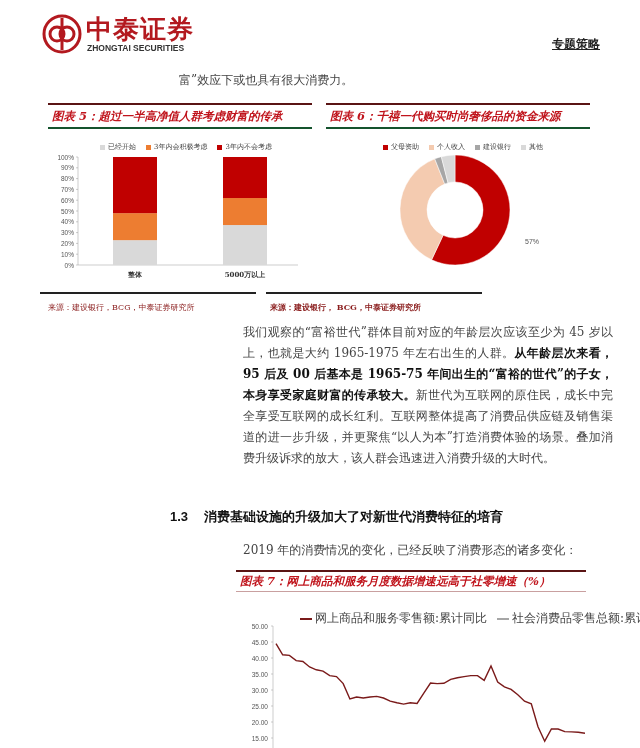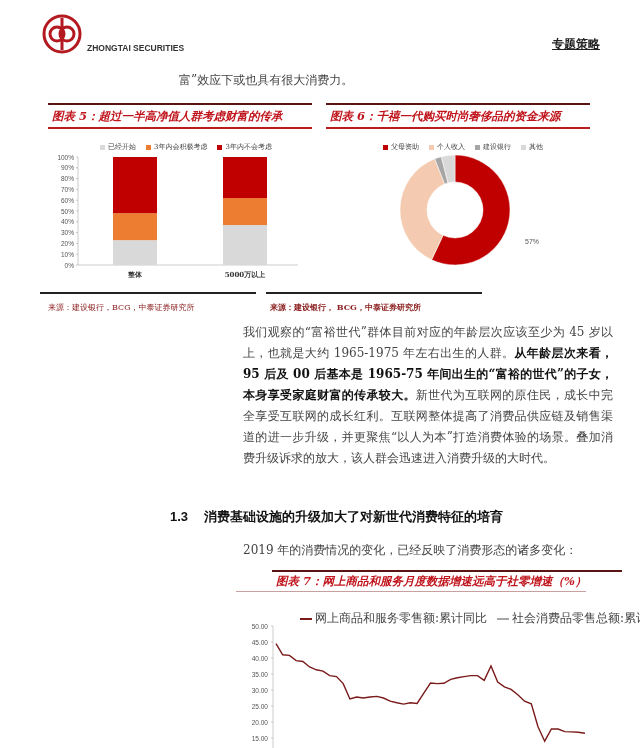--- a/index.html
+++ b/index.html
@@ -8,21 +8,21 @@
   .abs { position:absolute; }
   .logo { left:42px; top:14px; width:145px; height:42px; }
   .logo-mark { position:absolute; left:0; top:0; width:40px; height:40px; }
   .logo-cn { position:absolute; left:44px; top:-2px; font-family:"DejaVu Sans", sans-serif;
              font-weight:bold; font-size:26px; color:#b3191f; letter-spacing:1px; white-space:nowrap; }
   .logo-en { position:absolute; left:45px; top:29px; font-family:"Liberation Sans", sans-serif;
              font-weight:bold; font-size:8.5px; color:#333; white-space:nowrap; }
   .header-tag { right:40px; top:36px; font-size:12px; font-weight:bold; color:#222;text-decoration:underline; }
   .intro-line { left:179px; top:72px; font-size:12px; color:#444; }
 
-  .fig-title-box { border-top:2px solid #5a1414; border-bottom:2px solid #b91c1c; height:22px;
+  .fig-title-box { border-top:2px solid #5a1414; border-bottom:2px solid #14532d; height:22px;
                    display:flex; align-items:center; }
   .fig-title { font-size:11.5px; font-weight:bold; font-style:italic; color:#c0141c; padding-left:4px; white-space:nowrap; }
   .fig-bottom { border-top:2px solid #222; }
   .source { font-size:8px; color:#8a1c1c; }
 
   .legend { font-size:7px; color:#444; display:flex; gap:10px; white-space:nowrap; }
   .legend .sw { display:inline-block; width:5px; height:5px; margin-right:3px; vertical-align:middle; }
 
   .para { left:243px; top:322px; width:370px; font-size:12px; line-height:21px; color:#444; text-align:justify; }
   .para b { color:#111; }
@@ -33,20 +33,21 @@
 </head>
 <body>
 
 <div class="abs logo">
   <svg class="logo-mark" viewBox="0 0 40 40">
     <circle cx="20" cy="20" r="18" fill="none" stroke="#b3191f" stroke-width="3"></circle>
     <circle cx="15" cy="20" r="7" fill="none" stroke="#b3191f" stroke-width="3"></circle>
     <circle cx="25" cy="20" r="7" fill="none" stroke="#b3191f" stroke-width="3"></circle>
     <line x1="20" y1="4" x2="20" y2="36" stroke="#b3191f" stroke-width="3"></line>
   </svg>
+  <div class="logo-cn">中泰证券</div>
   <div class="logo-en">ZHONGTAI SECURITIES</div>
 </div>
 <div class="abs header-tag">专题策略</div>
 <div class="abs intro-line">富”效应下或也具有很大消费力。</div>
 
 <div class="abs fig-title-box" style="left:48px; top:103px; width:264px;">
   <span class="fig-title">图表 5：超过一半高净值人群考虑财富的传承</span>
 </div>
 <div class="abs legend" style="left:100px; top:142px;">
   <span><span class="sw" style="background:#d9d9d9"></span><span>已经开始</span></span>
@@ -111,21 +112,21 @@
 
 <div class="abs para">
   <span>我们观察的“富裕世代”群体目前对应的年龄层次应该至少为 45 岁以上，也就是大约 1965-1975 年左右出生的人群。</span><b>从年龄层次来看，95 后及 00 后基本是 1965-75 年间出生的“富裕的世代”的子女，本身享受家庭财富的传承较大。</b><span>新世代为互联网的原住民，成长中完全享受互联网的成长红利。互联网整体提高了消费品供应链及销售渠道的进一步升级，并更聚焦“以人为本”打造消费体验的场景。叠加消费升级诉求的放大，该人群会迅速进入消费升级的大时代。</span>
 </div>
 
 <div class="abs section">
   <span class="num">1.3</span><span>消费基础设施的升级加大了对新世代消费特征的培育</span>
 </div>
 <div class="abs para2">2019 年的消费情况的变化，已经反映了消费形态的诸多变化：</div>
 
-<div class="abs fig-title-box" style="left:236px; top:570px; width:350px; border-bottom:none; border-top:2px solid #5a1414; height:auto; padding-top:2px;margin-left:36px;">
+<div class="abs fig-title-box" style="left:236px; top:570px; width:350px; border-bottom:none; border-top:2px solid #5a1414; height:auto; padding-top:2px;">
   <span class="fig-title">图表 7：网上商品和服务月度数据增速远高于社零增速（%）</span>
 </div>
 <div class="abs" style="left:236px; top:591px; width:350px; border-top:1px solid #c9a0a0;"></div>
 <div class="abs legend" style="left:300px; top:610px; font-size:12px;">
   <span><span class="sw" style="background:#7a1a1a; width:12px; height:2px;"></span><span>网上商品和服务零售额:累计同比</span></span>
   <span><span class="sw" style="background:#a6a6a6; width:12px; height:2px;"></span><span>社会消费品零售总额:累计同比</span></span>
 </div>
 <svg class="abs" style="left:240px; top:618px;" width="360" height="130" id="chart7">
     <text x="28" y="138.5" font-size="6.5" text-anchor="end" fill="#555" font-family="Liberation Sans, sans-serif">10.00</text>
     <line x1="31" x2="33" y1="136" y2="136" stroke="#999" stroke-width="0.5"></line>

